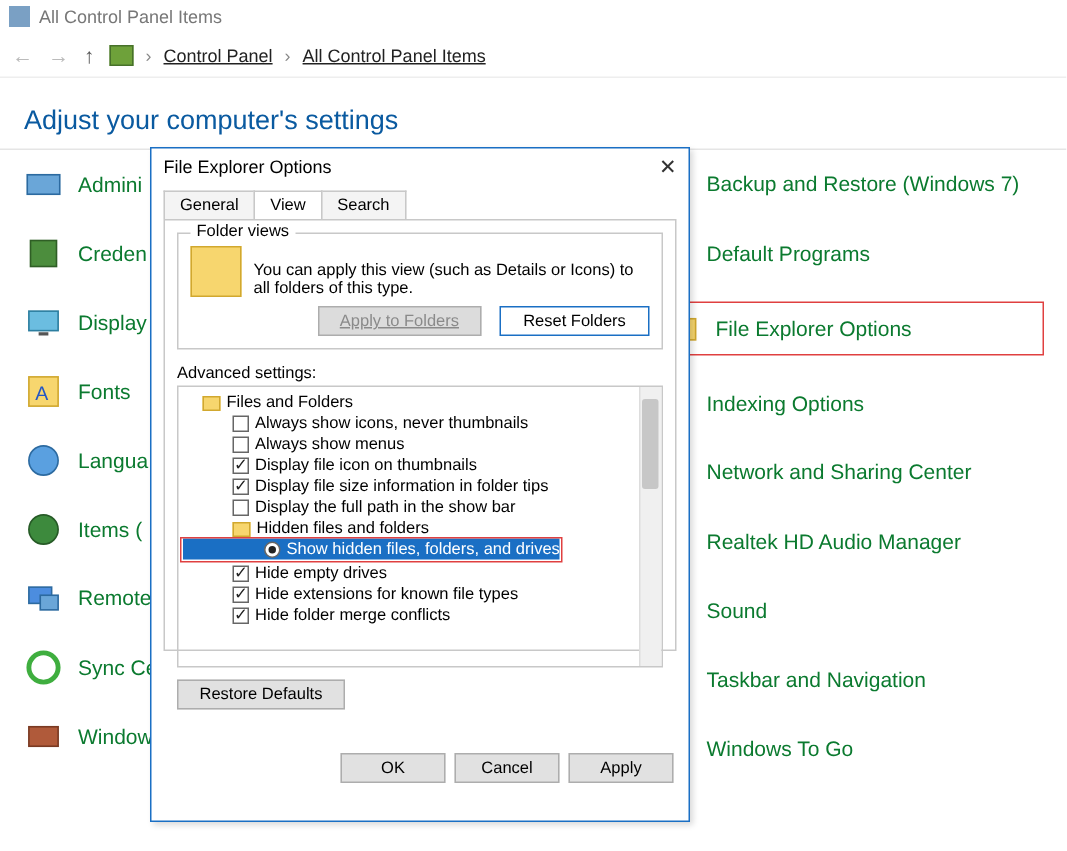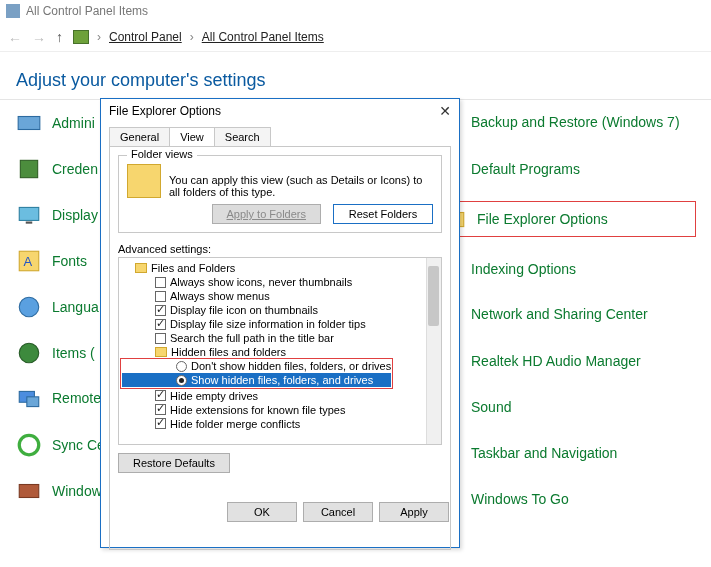--- a/index.html
+++ b/index.html
@@ -27,36 +27,36 @@
 .cp-item .ci-icon { width:26px; height:26px; display:inline-flex; align-items:center; justify-content:center; }
 .cp-item.highlight { outline:1px solid #e04040; padding:4px 6px; }
 
 
 .dialog { position:absolute; left:100px; top:98px; width:360px; height:450px; background:#fff; border:1px solid #1a6fc4; box-shadow: 2px 2px 4px rgba(0,0,0,.15); }
 .dlg-title { display:flex; align-items:center; justify-content:space-between; padding:4px 8px; font-size:12px; }
 .dlg-close { font-size:14px; color:#333; }
 .tabs { display:flex; padding: 4px 8px 0; }
 .tab { border:1px solid #c8c8c8; border-bottom:none; padding:3px 10px; background:#f4f4f4; font-size:11px; margin-right:-1px; }
 .tab.active { background:#fff; position:relative; z-index:2; }
-.tab-body { border:1px solid #c8c8c8; margin: 0 8px; padding:8px; height: 404px; position:relative; }
+.tab-body { border:1px solid #c8c8c8; margin: 0 8px; padding:8px; height: 288px; position:relative; }
 .group { border:1px solid #c8c8c8; padding:8px; position:relative; }
 .group-legend { position:absolute; top:-8px; left:8px; background:#fff; padding:0 4px; font-size:11px; }
 .fv-row { display:flex; gap:8px; align-items:flex-end; }
 .fv-icon { width:34px; height:34px; background:#f7d66e; border:1px solid #d1a82f; }
 .fv-text { font-size:11px; flex:1; }
 .fv-btns { display:flex; gap:12px; justify-content:flex-end; margin-top:6px; }
 .btn { border:1px solid #adadad; background:#e1e1e1; padding:3px 14px; font-size:11px; min-width:100px; text-align:center; }
 .btn.disabled { color:#8a8a8a; background:#dcdcdc;text-decoration:underline; }
 .btn.primary-outline { border:1px solid #1a6fc4; background:#fff; }
 
 .adv-label { font-size:11px; margin: 10px 0 2px; }
 .tree { border:1px solid #c8c8c8; height: 188px; overflow:hidden; position:relative; padding:3px 2px; }
 .tree-scroll { position:absolute; right:0; top:0; bottom:0; width:15px; background:#f0f0f0; border-left:1px solid #ddd; }
 .tree-thumb { position:absolute; right:2px; top:8px; width:11px; height:60px; background:#c7c7c7; border-radius:2px; }
-.node { display:flex; align-items:center; gap:4px; font-size:11px; padding:1px 0; }
+.node { display:flex; align-items:flex-end; gap:4px; font-size:11px; padding:1px 0; }
 .ind1 { padding-left:14px; } .ind2 { padding-left:34px; } .ind3 { padding-left:54px; }
 .folder-ic { width:12px; height:10px; background:#f7d66e; border:1px solid #d1a82f; display:inline-block; }
 .chk { width:11px; height:11px; border:1px solid #666; display:inline-block; position:relative; }
 .chk.checked::after { content:"✓"; position:absolute; top:-3px; left:0; font-size:11px; color:#222; }
 .rad { width:11px; height:11px; border:1px solid #666; border-radius:50%; display:inline-block; position:relative; }
 .rad.sel::after { content:""; position:absolute; top:2px; left:2px; width:5px; height:5px; background:#222; border-radius:50%; }
 .sel-row { background:#1a6fc4; color:#fff; }
 .sel-wrap { outline:1px solid #e04040; display:inline-block; padding:0 1px 1px; }
 
 .restore-row { display:flex; justify-content:flex-start; margin-top:8px; }
@@ -291,33 +291,29 @@
       <div class="node ind2">
           <span class="chk checked"></span>
           <span>Display file icon on thumbnails</span>
         </div>
       <div class="node ind2">
           <span class="chk checked"></span>
           <span>Display file size information in folder tips</span>
         </div>
       <div class="node ind2">
           <span class="chk"></span>
-          <span>Search the full path in the title bar</span>
+          <span>Display the full path in the show bar</span>
         </div>
 
       <div class="node ind2">
           <span class="folder-ic"></span>
           <span>Hidden files and folders</span>
         </div>
 
       <span class="sel-wrap" style="margin-left:0;">
-        <div class="node ind3">
-            <span class="rad"></span>
-            <span>Don't show hidden files, folders, or drives</span>
-          </div>
         <div class="node ind3 sel-row">
             <span class="rad sel" style="background:#fff;"></span>
             <span>Show hidden files, folders, and drives</span>
           </div>
       </span>
 
       <div class="node ind2">
           <span class="chk checked"></span>
           <span>Hide empty drives</span>
         </div>

